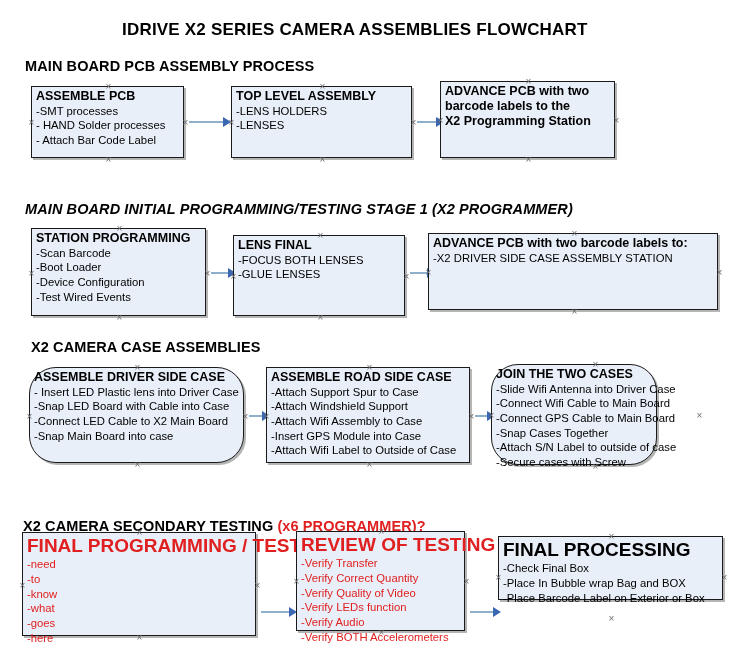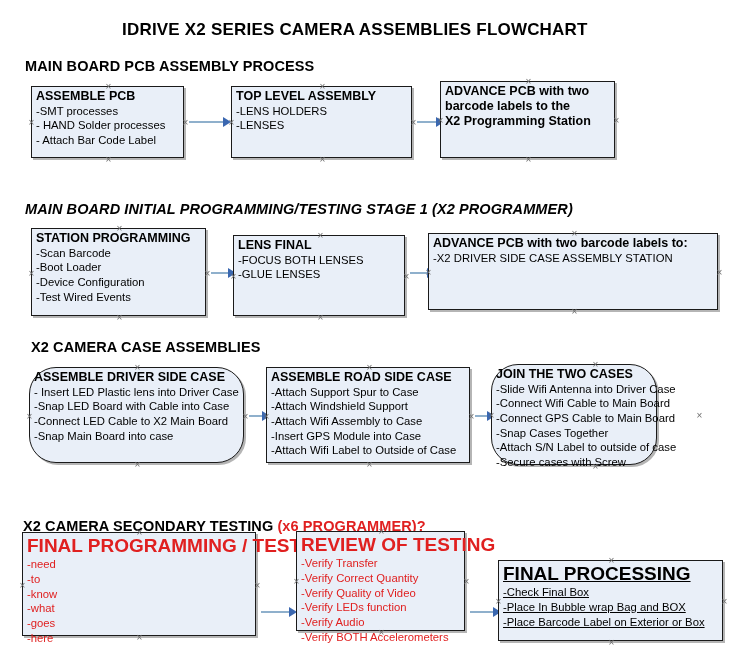--- a/index.html
+++ b/index.html
@@ -272,21 +272,21 @@
     <div class="line">-Verify BOTH Accelerometers</div>
     <div class="handle" style="left:80px; top:-5px;"></div>
     <div class="handle" style="left:80px; top:96px;"></div>
     <div class="handle" style="left:-5px; top:45px;"></div>
     <div class="handle" style="left:165px; top:45px;"></div>
   </div>
 
   <div class="conn" style="left:470px; top:611px; width:28px;"></div>
   <div class="arrowhead" style="left:493px; top:607px;"></div>
 
-  <div class="node" style="left:498px; top:560px; width:225px; height:81px;text-decoration:underline;">
+  <div class="node" style="left:498px; top:536px; width:225px; height:64px;">
     <div class="title big">FINAL PROCESSING</div>
     <div class="line"> -Check Final Box</div>
     <div class="line">-Place In Bubble wrap Bag and BOX</div>
     <div class="line">-Place Barcode Label on Exterior or Box</div>
     <div class="handle" style="left:108px; top:-5px;"></div>
     <div class="handle" style="left:108px; top:77px;"></div>
     <div class="handle" style="left:-5px; top:36px;"></div>
     <div class="handle" style="left:221px; top:36px;"></div>
   </div>
 

